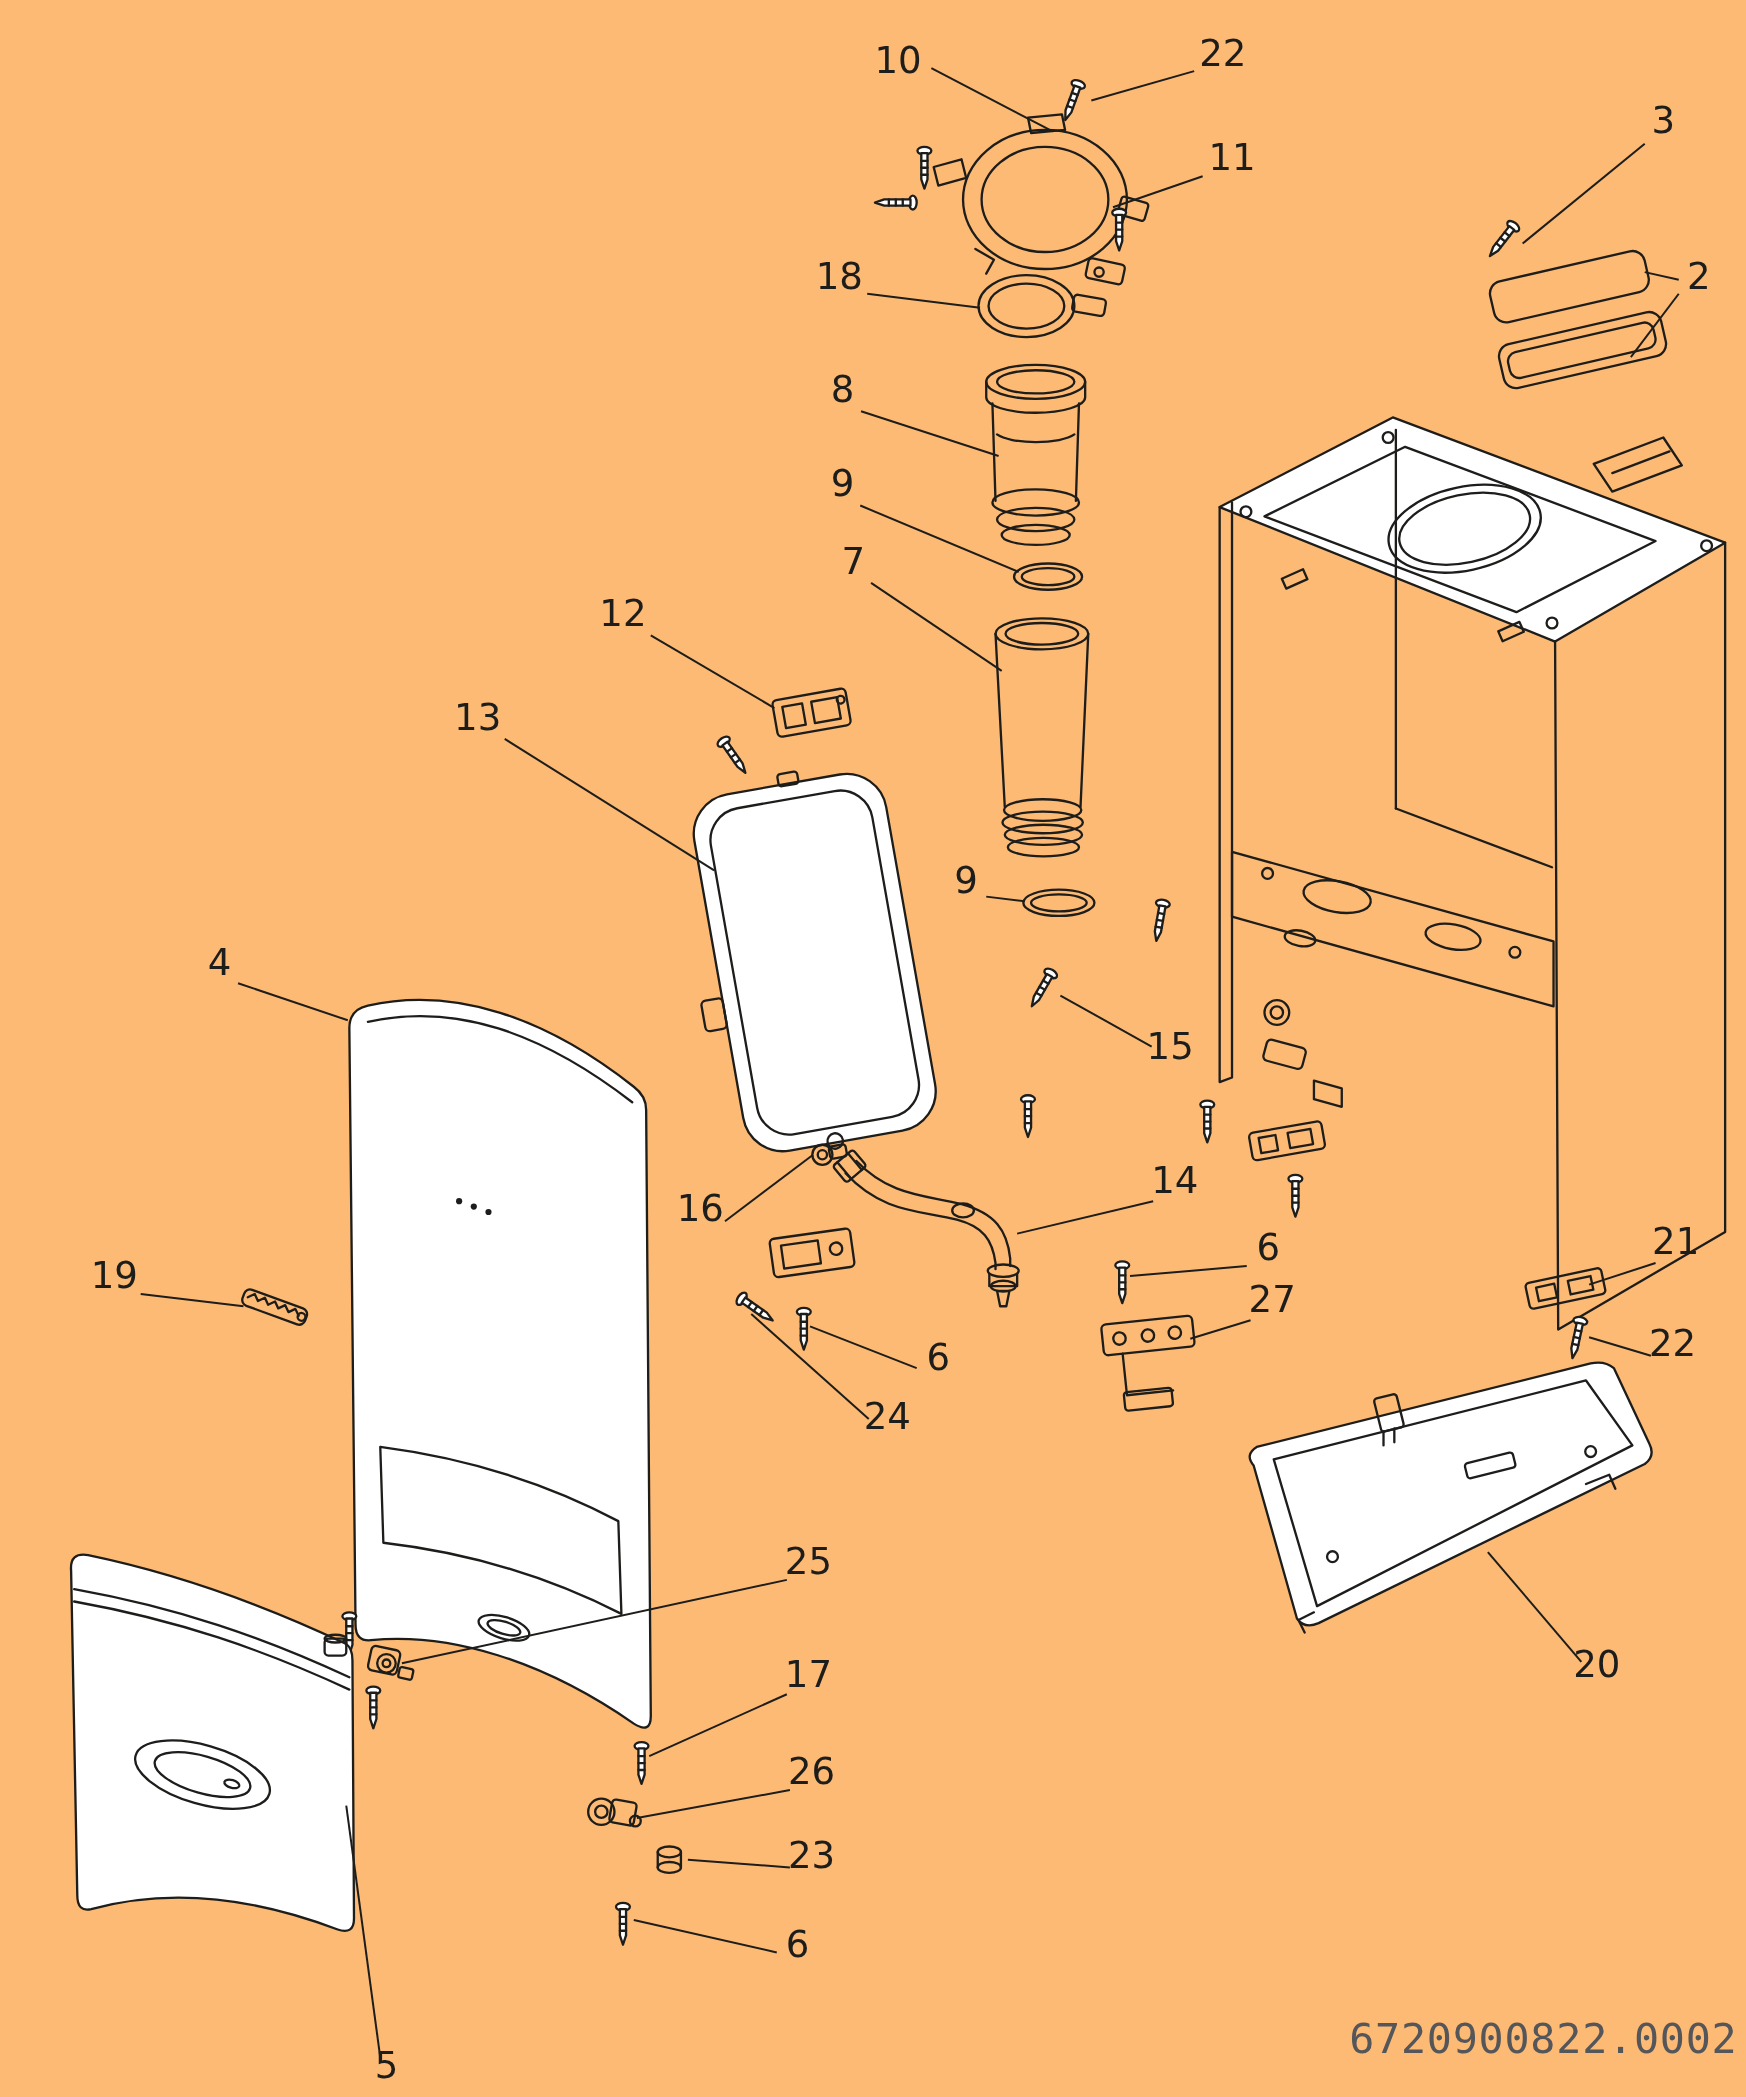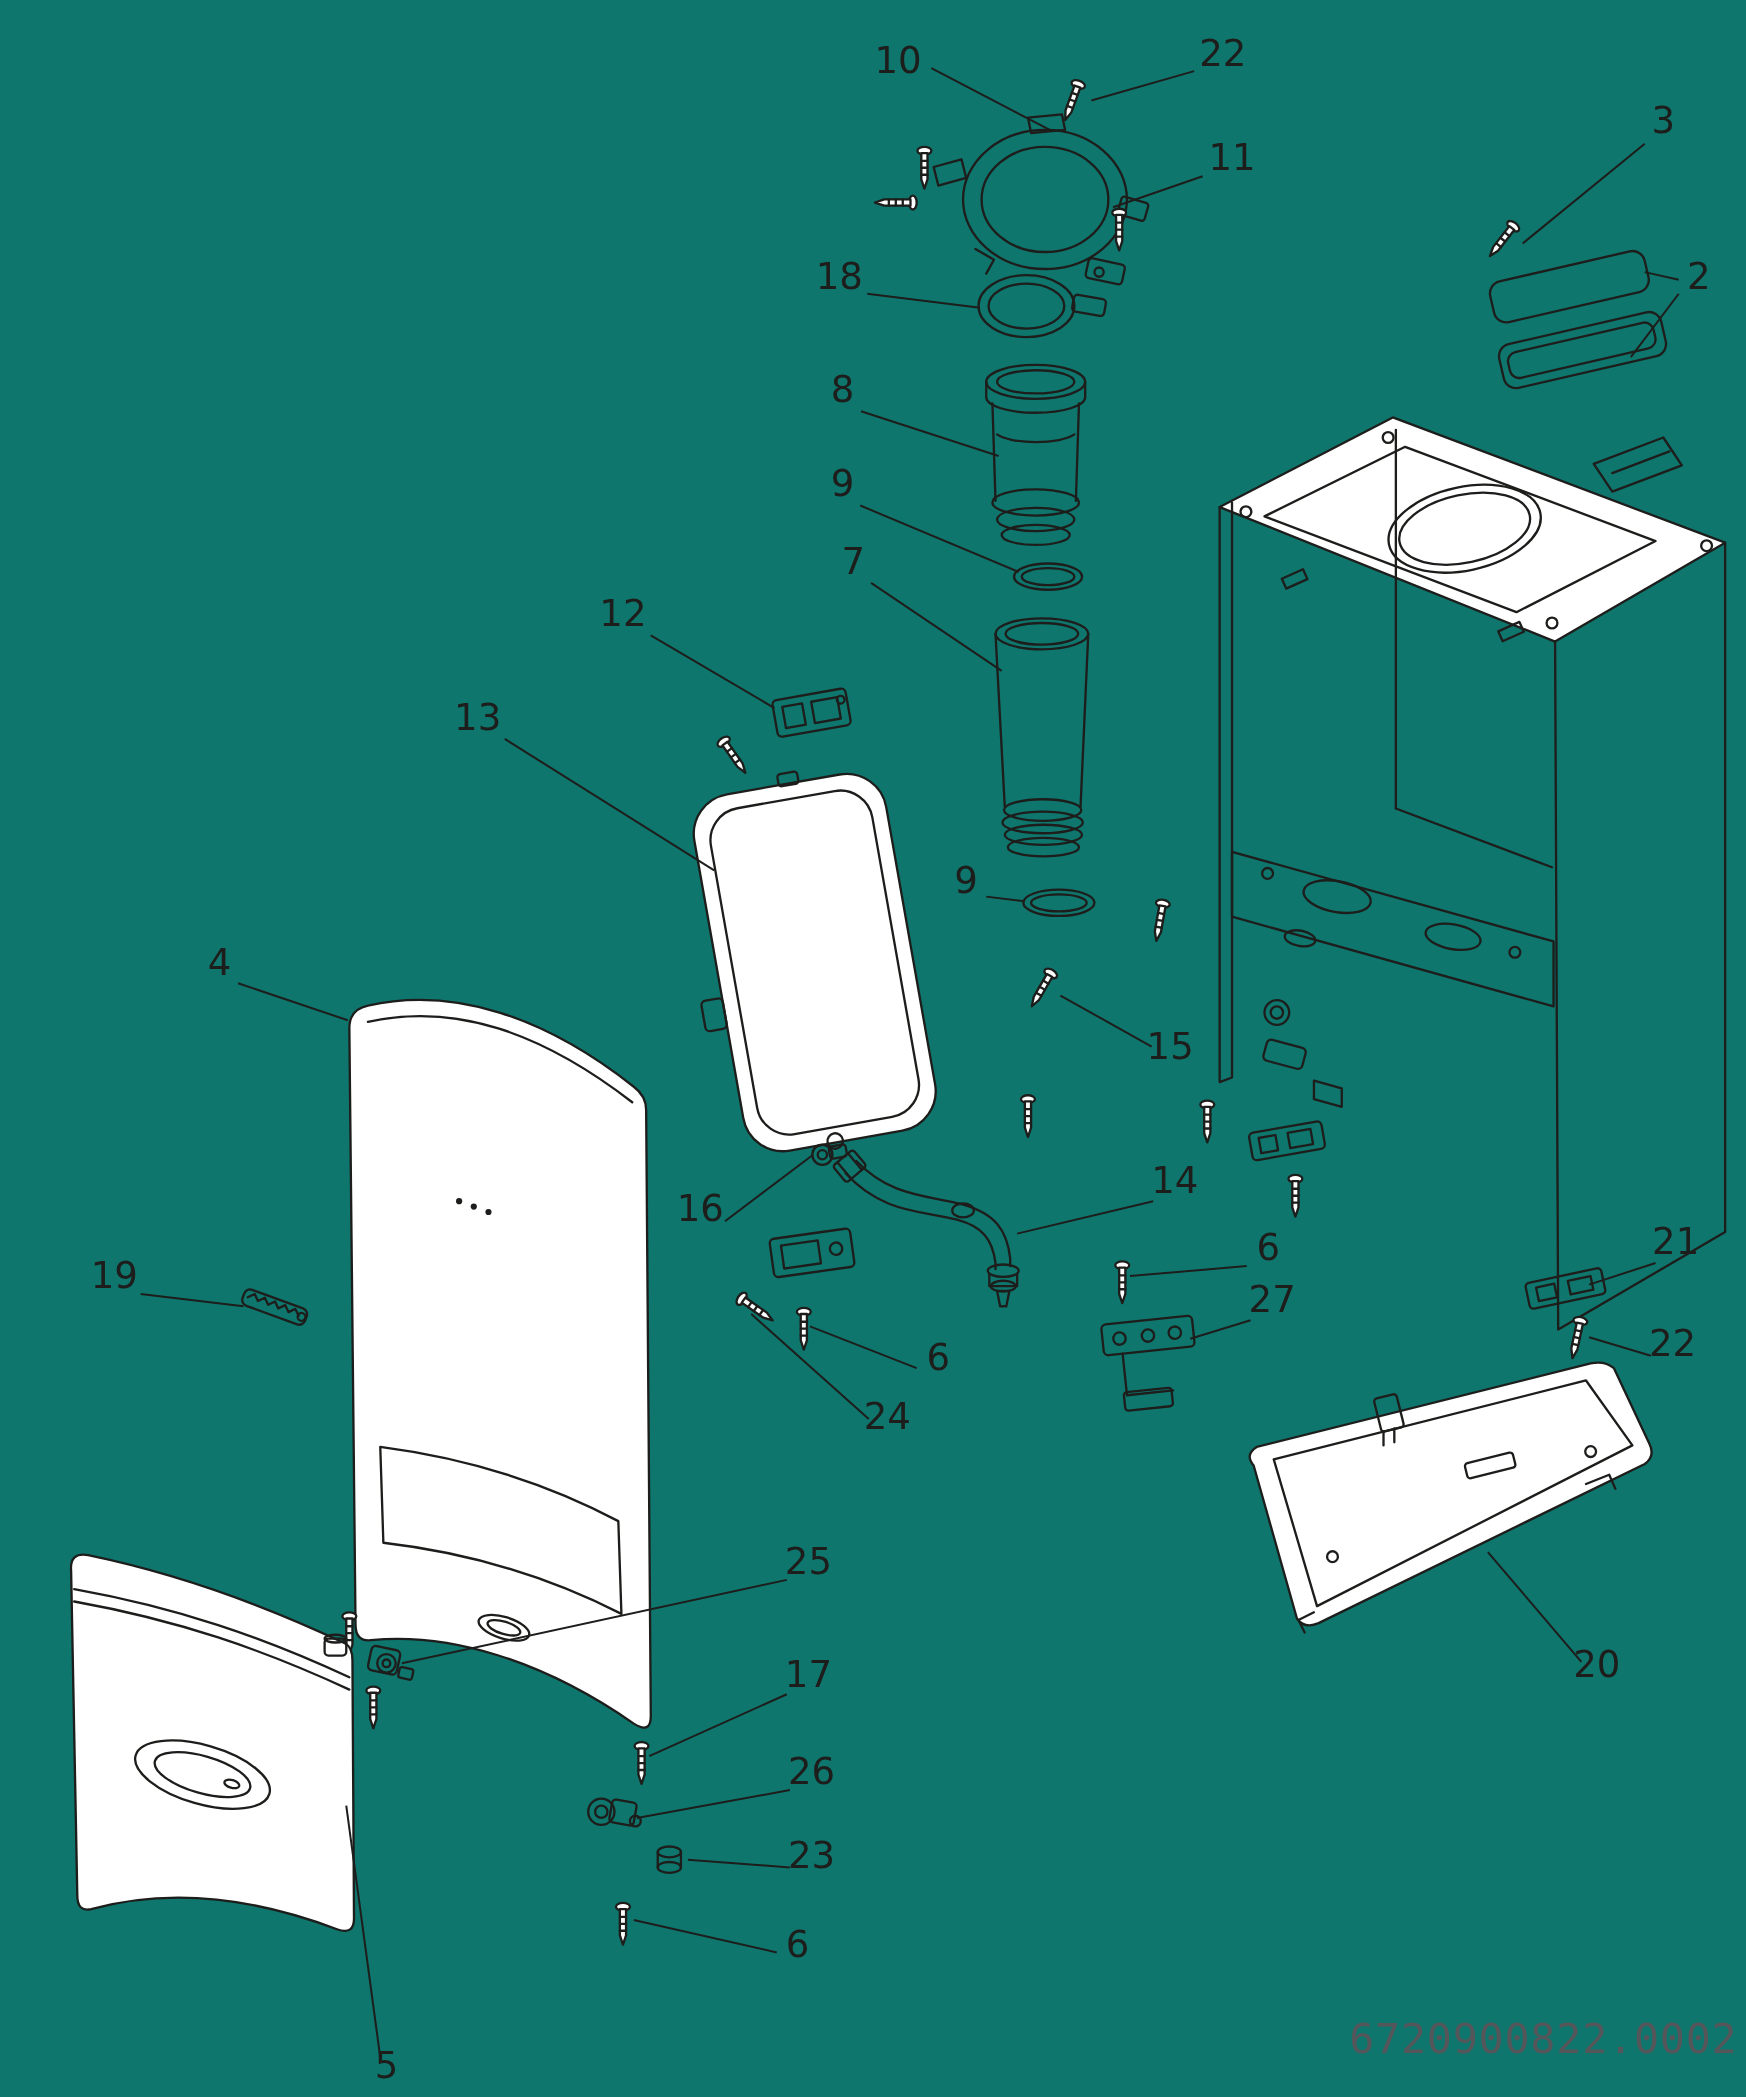--- a/index.html
+++ b/index.html
@@ -1,16 +1,16 @@
 <!DOCTYPE html>
 <html style="font-size:12.4px"><head>
 <meta charset="utf-8">
 <style>
   html,body{margin:0;padding:0;background:#ffffff;}
-  #stage{width:1746px;height:2097px;background:#0f766e;position:relative;}
+  #stage{width:1746px;height:2097px;background:#fdba74;position:relative;}
   svg{display:block;width:1746px;height:2097px;}
   #art *{stroke:#1d1d1b;stroke-width:3;fill:none;stroke-linecap:round;stroke-linejoin:round;}
   #art .fillw{fill:#ffffff;}
   #art .filld{fill:#1d1d1b;stroke:none;}
   .leader{stroke:#1d1d1b;stroke-width:2.6;fill:none;}
   .callout-num{font-family:"DejaVu Sans","Liberation Sans",sans-serif;font-size:48px;fill:#1d1d1b;text-anchor:middle;}
   #drawing-number{font-family:"DejaVu Sans Mono","Liberation Mono",monospace;font-size:54px;fill:#55565a;text-anchor:end;letter-spacing:1px;}
 </style>
 </head>
 <body>

